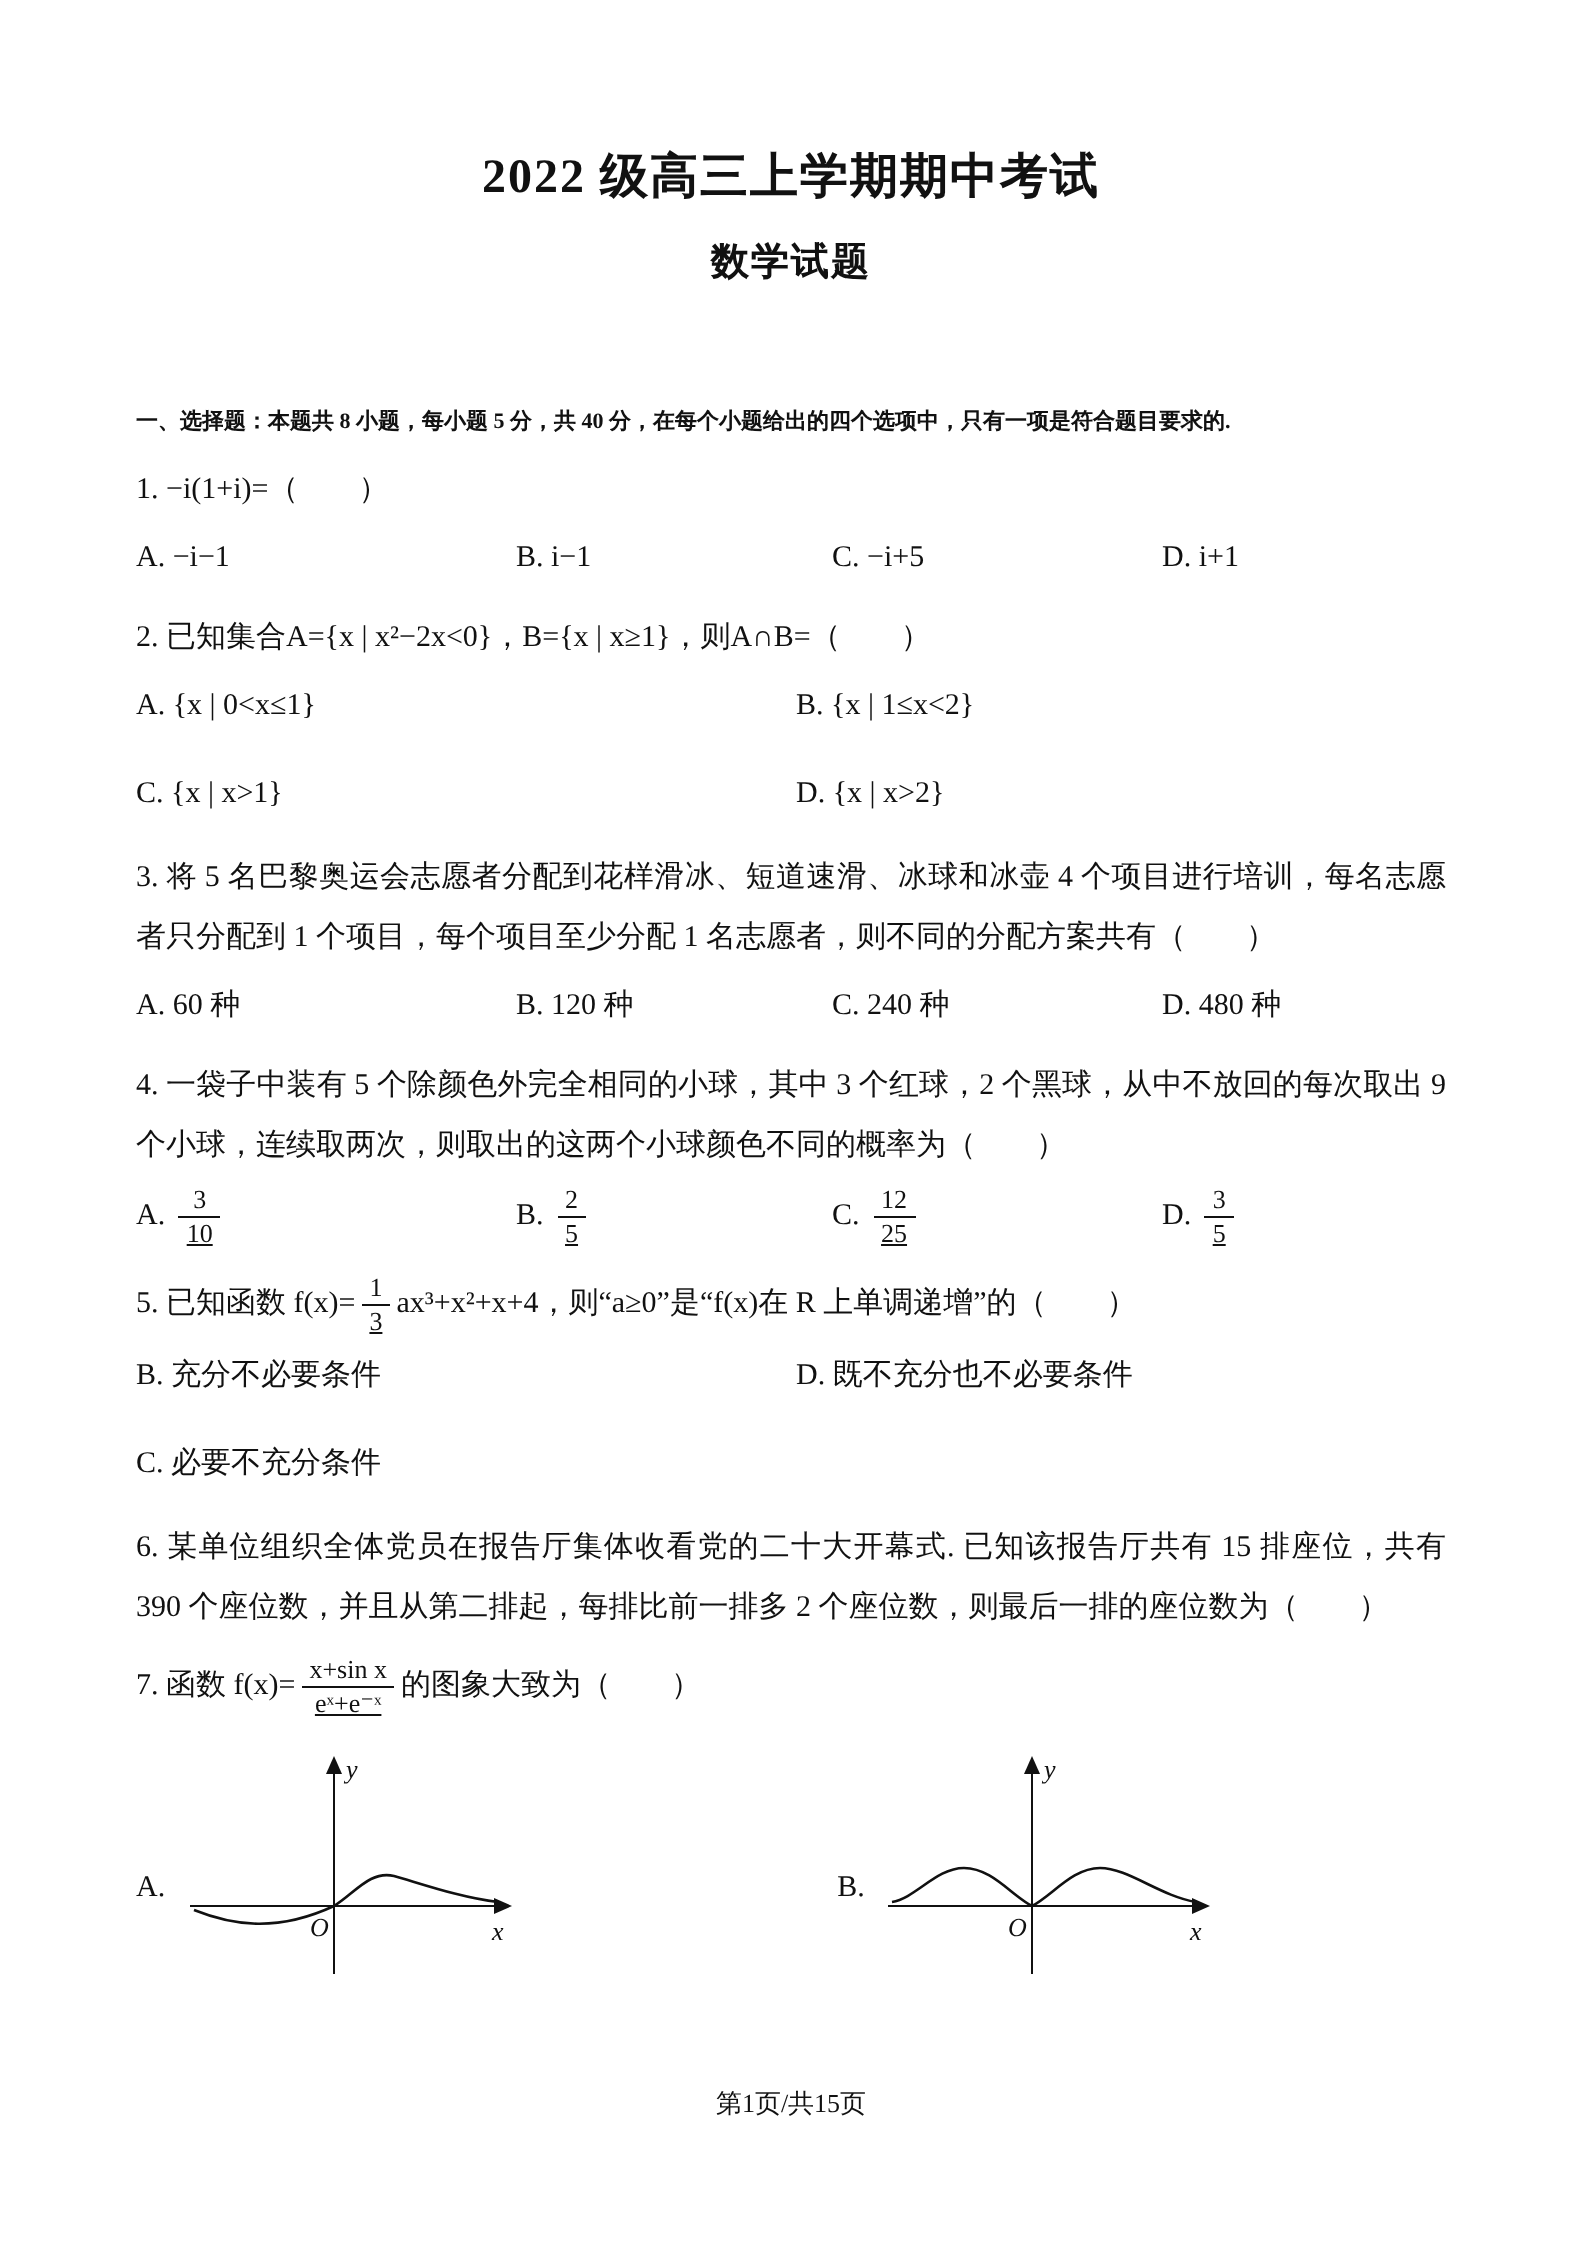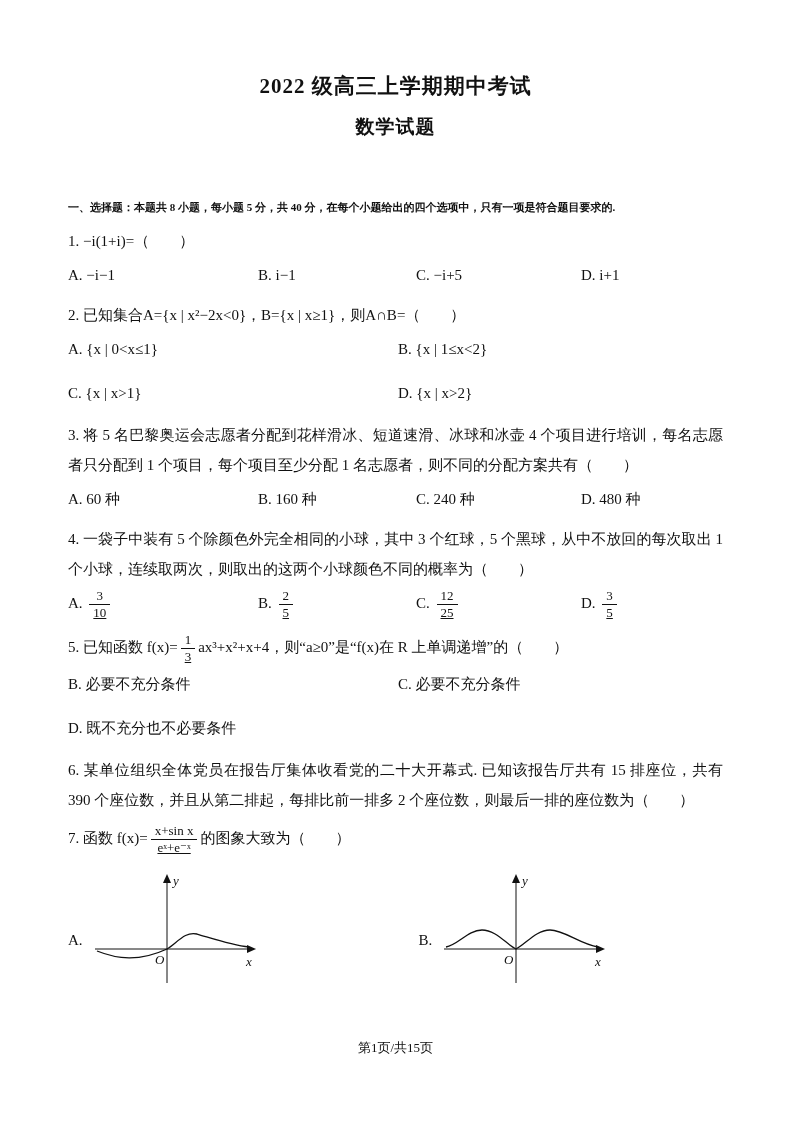--- a/index.html
+++ b/index.html
@@ -8,21 +8,21 @@
     min-height: 1122px;
     margin: 0 auto;
     background: #ffffff;
     box-sizing: border-box;
     padding: 72px 70px 40px 68px;
     font-family: "Liberation Serif", "DejaVu Serif", serif;
     color: #111;
     font-size: 15px;
   }
   .title-block { text-align: center; }
-  .title { font-size: 21px; font-weight: bold; letter-spacing: 1px; }
+  .title { font-size: 24px; font-weight: bold; letter-spacing: 1px; }
   .subtitle { font-size: 19px; font-weight: bold; margin-top: 14px; letter-spacing: 1px; }
 
   .section-heading {
     font-weight: bold;
     margin-top: 56px;
     line-height: 2.0;
     text-align: justify;
     font-size: 11px;
   }
 
@@ -101,28 +101,28 @@
       <span class="option">B. {x | 1≤x&lt;2}</span>
       <span class="option">C. {x | x&gt;1}</span>
       <span class="option">D. {x | x&gt;2}</span>
     </div>
   </div>
 
   <div class="question">
     <p class="q-text">3. 将 5 名巴黎奥运会志愿者分配到花样滑冰、短道速滑、冰球和冰壶 4 个项目进行培训，每名志愿者只分配到 1 个项目，每个项目至少分配 1 名志愿者，则不同的分配方案共有（　　）</p>
     <div class="opt-grid-4">
       <span class="option">A. 60 种</span>
-      <span class="option">B. 160 种</span>
+      <span class="option">B. 120 种</span>
       <span class="option">C. 240 种</span>
       <span class="option">D. 480 种</span>
     </div>
   </div>
 
   <div class="question">
-    <p class="q-text">4. 一袋子中装有 5 个除颜色外完全相同的小球，其中 3 个红球，5 个黑球，从中不放回的每次取出 1 个小球，连续取两次，则取出的这两个小球颜色不同的概率为（　　）</p>
+    <p class="q-text">4. 一袋子中装有 5 个除颜色外完全相同的小球，其中 3 个红球，2 个黑球，从中不放回的每次取出 9 个小球，连续取两次，则取出的这两个小球颜色不同的概率为（　　）</p>
     <div class="opt-grid-4">
       <span class="option">
         <span>A.</span>
         <span class="frac">
             <span class="num">3</span>
             <span class="den">10</span>
           </span>
       </span>
       <span class="option">
         <span>B.</span>
@@ -149,23 +149,23 @@
   </div>
 
   <div class="question">
     <p class="q-text">
       <span>5. 已知函数 f(x)=</span><span class="frac">
           <span class="num">1</span>
           <span class="den">3</span>
         </span><span>ax³+x²+x+4，则“a≥0”是“f(x)在 R 上单调递增”的（　　）</span>
     </p>
     <div class="opt-grid-2">
-      <span class="option">B. 必要不充分条件</span>
+      <span class="option">B. 充分不必要条件</span>
+      <span class="option">D. 既不充分也不必要条件</span>
       <span class="option">C. 必要不充分条件</span>
-      <span class="option">D. 既不充分也不必要条件</span>
     </div>
   </div>
 
   <div class="question">
     <p class="q-text">6. 某单位组织全体党员在报告厅集体收看党的二十大开幕式. 已知该报告厅共有 15 排座位，共有 390 个座位数，并且从第二排起，每排比前一排多 2 个座位数，则最后一排的座位数为（　　）</p>
   </div>
 
   <div class="question">
     <p class="q-text">
       <span>7. 函数 f(x)=</span><span class="frac">

